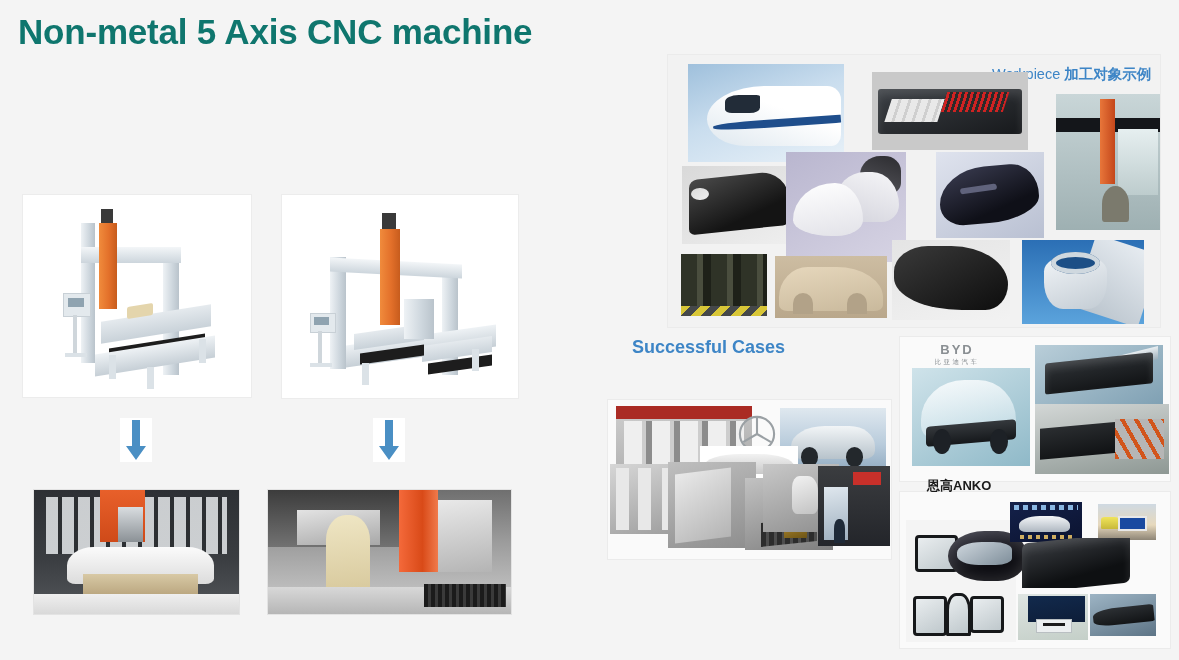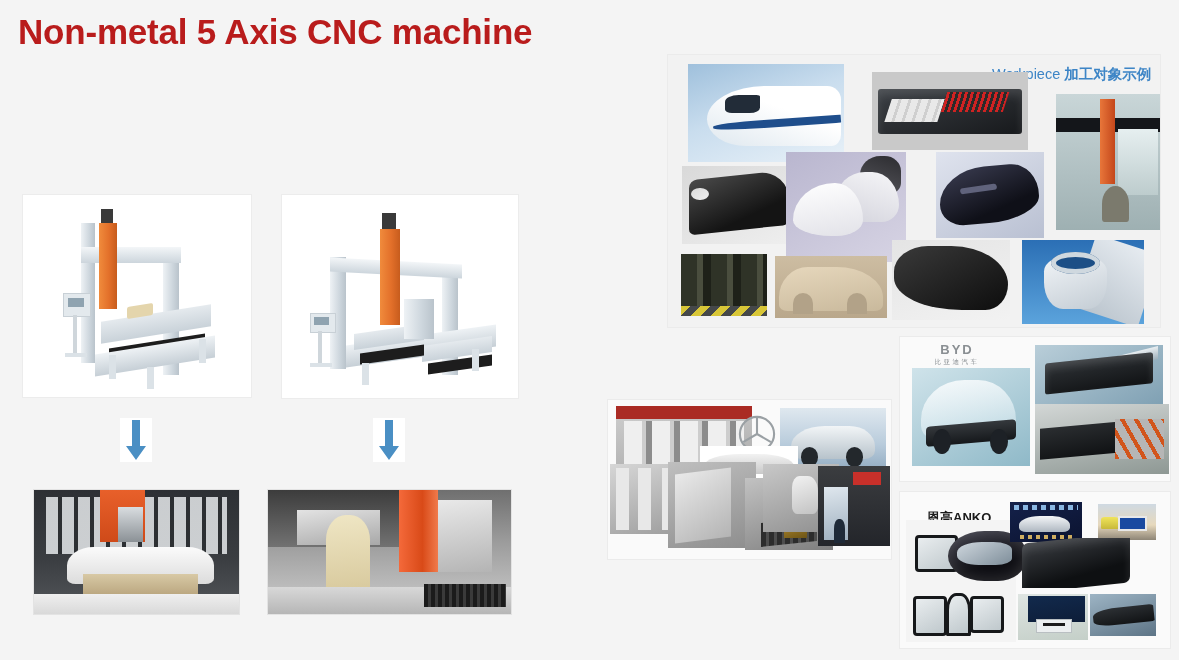--- a/index.html
+++ b/index.html
@@ -9,21 +9,21 @@
     font-family:"Liberation Sans", sans-serif;
     overflow:hidden;
     position:relative;
   }
   .slide{position:absolute;inset:0;background:#f4f4f4;}
 
   
   .title{
     position:absolute;left:18px;top:12px;
     font-size:35px;font-weight:bold;letter-spacing:-0.2px;
-    color:#b91c1c;white-space:nowrap;
+    color:#0f766e;white-space:nowrap;
   }
   .subtitle{
     position:absolute;left:18px;top:54px;width:620px;
     font-size:17.5px;line-height:25px;color:#3c3c3c;
   }
 
   
   .ph{position:absolute;overflow:hidden;background:#ddd;}
 
   
@@ -397,20 +397,21 @@
       <div class="ram"></div>
       <div class="mound"></div>
   </div>
 
   <div class="im turbine" style="left:1022px;top:240px;width:122px;height:84px;">
     <div class="wing"></div>
       <div class="nacelle"></div>
       <div class="ring"></div>
   </div>
 
+  <div class="lbl-cases" style="left:632px;top:337px;">Successful Cases</div>
 
   <div class="panel panel-white" style="left:608px;top:400px;width:283px;height:159px;"></div>
 
   <div class="im fac" style="left:616px;top:406px;width:136px;height:70px;">
     <div class="band"></div>
       <div class="mach"></div>
   </div>
 
   <div class="im benz-car" style="left:780px;top:408px;width:106px;height:65px;">
     <div class="suv"></div>
@@ -479,21 +480,21 @@
       <div class="bx"></div>
   </div>
 
   <div class="im byd-line" style="left:1035px;top:404px;width:134px;height:70px;">
     <div class="tray"></div>
       <div class="rig"></div>
   </div>
 
   <div class="panel panel-white" style="left:900px;top:492px;width:270px;height:156px;"></div>
 
-  <div class="lbl-anko" style="left:927px;top:509px;text-decoration:underline;">恩高ANKO</div>
+  <div class="lbl-anko" style="left:927px;top:477px;">恩高ANKO</div>
 
   <div class="im anko-glass" style="left:906px;top:520px;width:110px;height:122px;">
     <div class="g" style="left:8%;top:12%;width:34%;height:26%;"></div>
     <div class="g" style="left:6%;top:62%;width:26%;height:28%;"></div>
     <div class="g" style="left:36%;top:60%;width:18%;height:30%;border-radius:40% 40% 4% 4%;"></div>
     <div class="g" style="left:58%;top:62%;width:26%;height:26%;"></div>
   </div>
 
   <div class="im anko-pod" style="left:948px;top:531px;width:78px;height:50px;">
     <div class="pod"></div>

